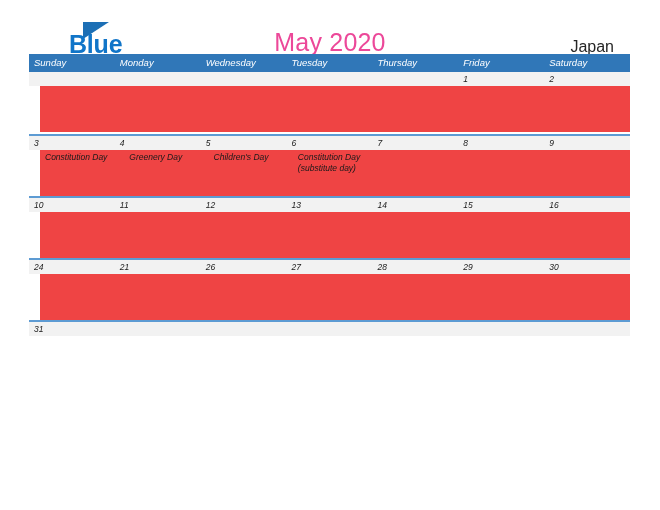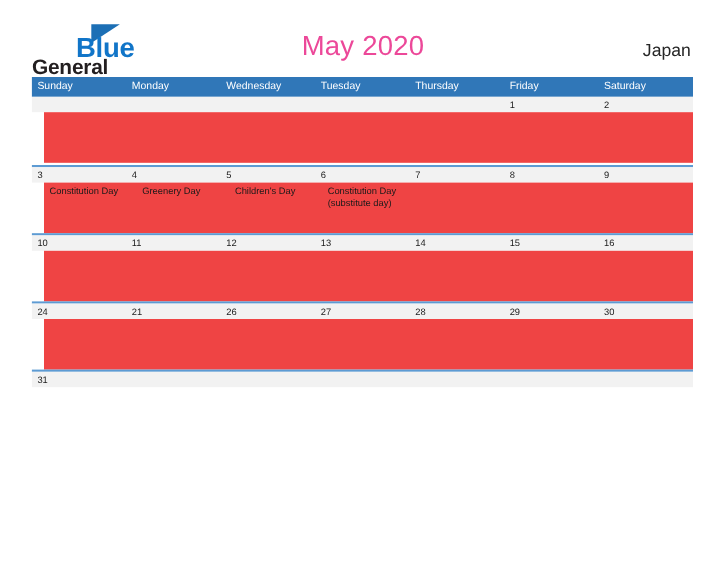--- a/index.html
+++ b/index.html
@@ -68,32 +68,33 @@
     top: 28px;
     text-align: center;
     font-size: 25px;
     color: #ec4899;
     font-weight: normal;
     letter-spacing: 0.2px;
   }
 
   .cal-locale {
     position: absolute;
-    right: 32px;
+    right: 46px;
     top: 38px;
     font-size: 16px;
     color: #262626;
   }
 
   
   .calendar {
     position: absolute;
     left: 29px;
-    top: 70px;
+    top: 54px;
     width: 601px;
+    font-style: italic;
   }
 
   .weekday-row {
     display: flex;
     background: #3077b8;
     height: 18px;
   }
   .weekday-cell {
     flex: 1 1 0;
     color: #ffffff;

